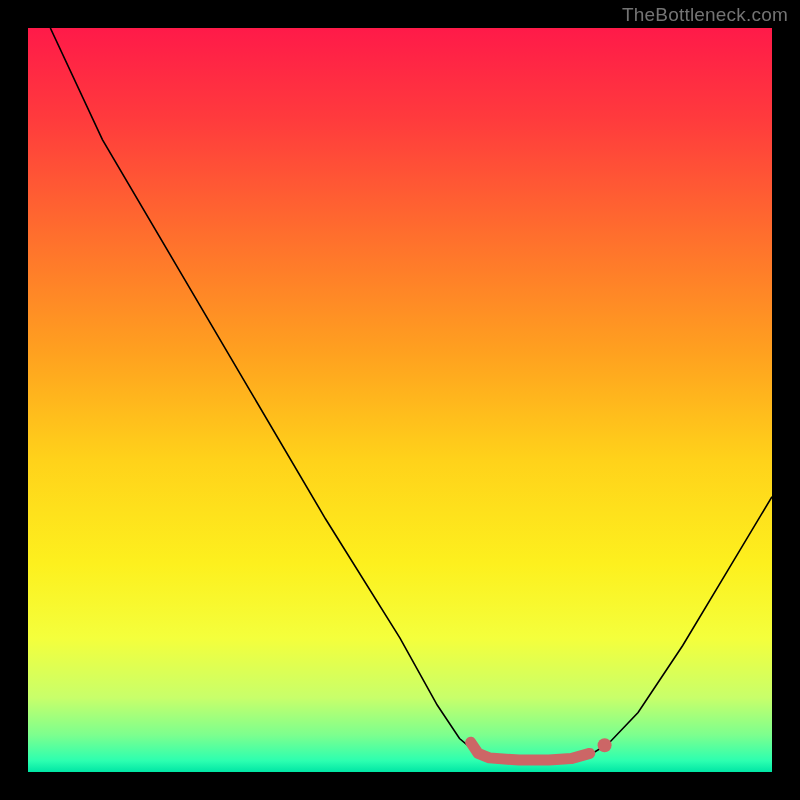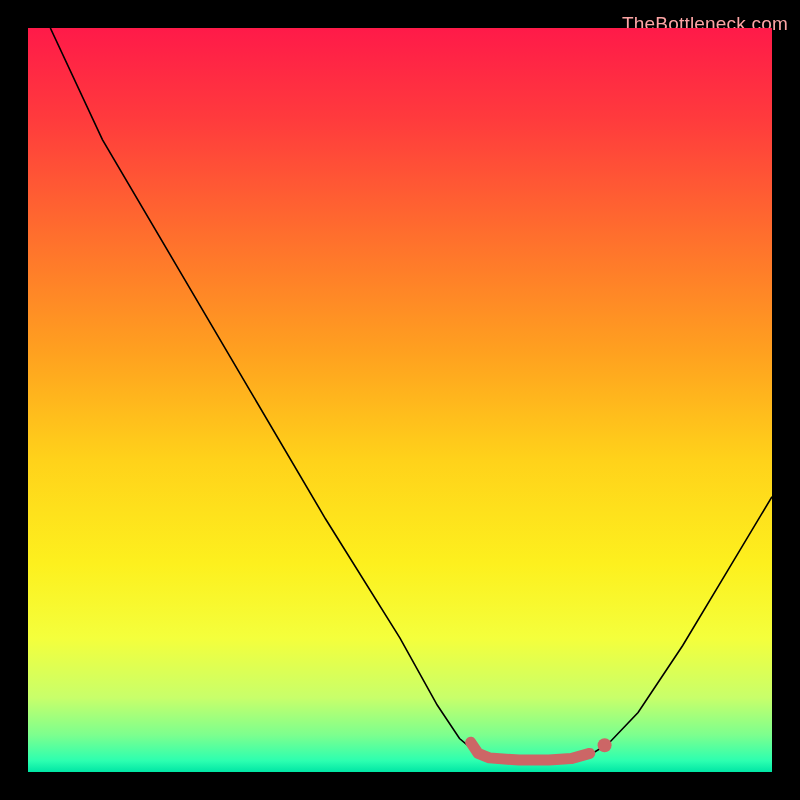--- a/index.html
+++ b/index.html
@@ -35,25 +35,25 @@
   }
   .curve {
     position: absolute;
     top: 0;
     left: 0;
     width: 100%;
     height: 100%;
   }
   .watermark {
     position: absolute;
-    top: 13px;
+    top: 4px;
     right: 12px;
     font-family: Arial, Helvetica, sans-serif;
     font-size: 19px;
-    color: #fca5a5;
+    color: #737373;
     letter-spacing: 0.2px;
   }
 </style>
 </head>
 <body>
 
 <div class="frame">
 
   <div class="watermark">TheBottleneck.com</div>
 

